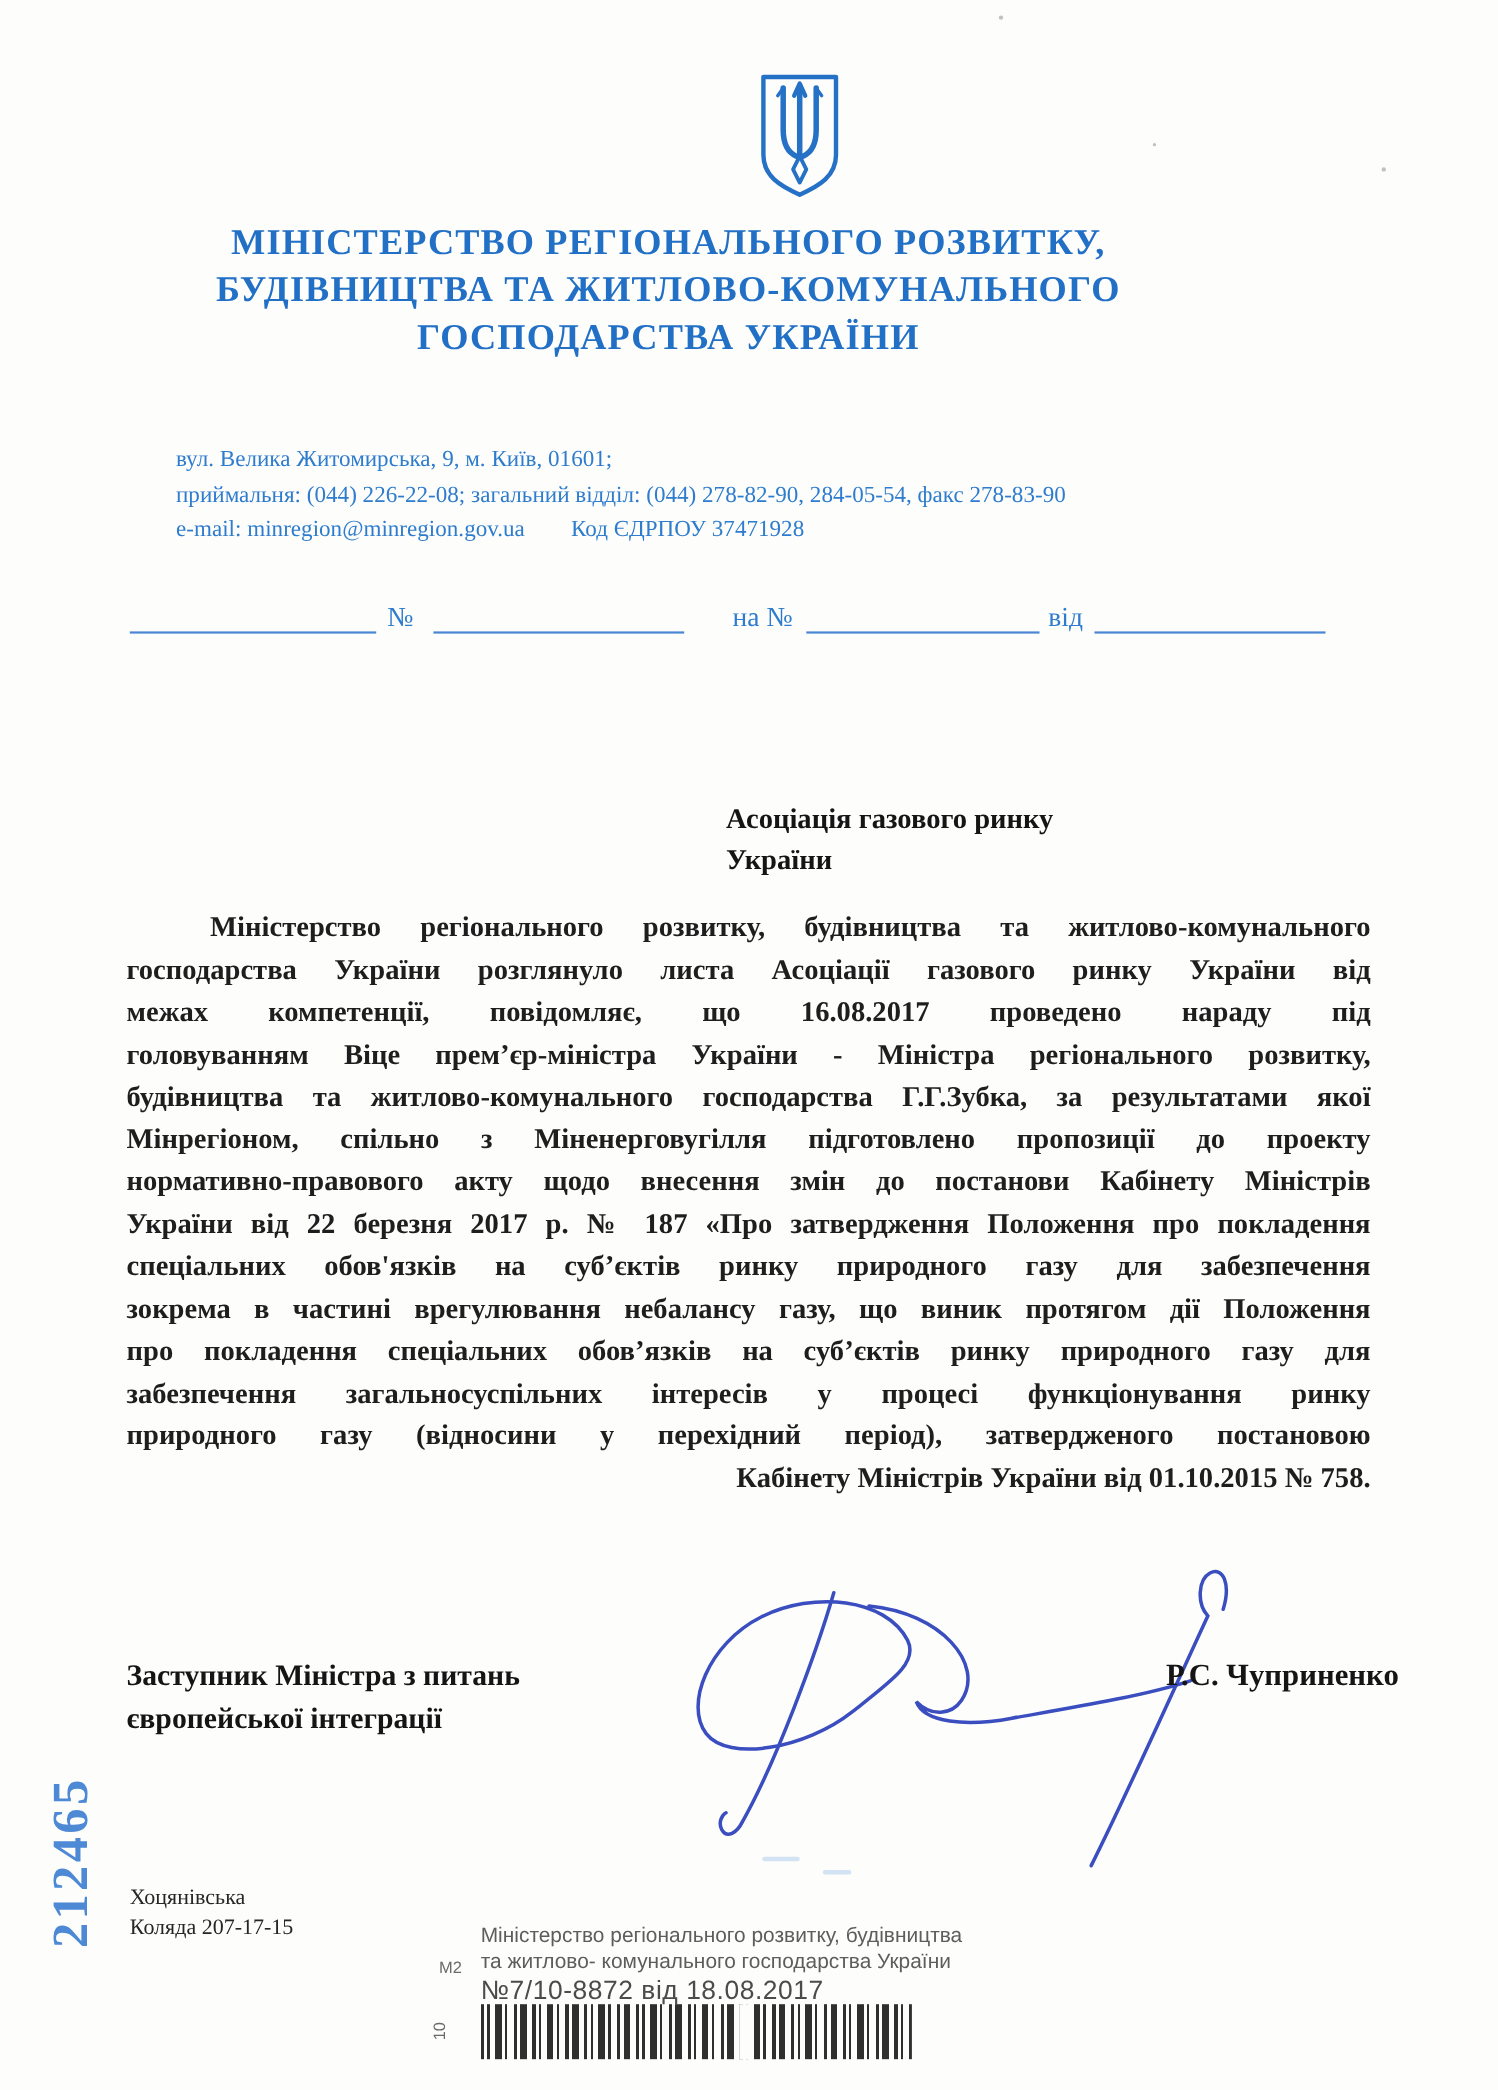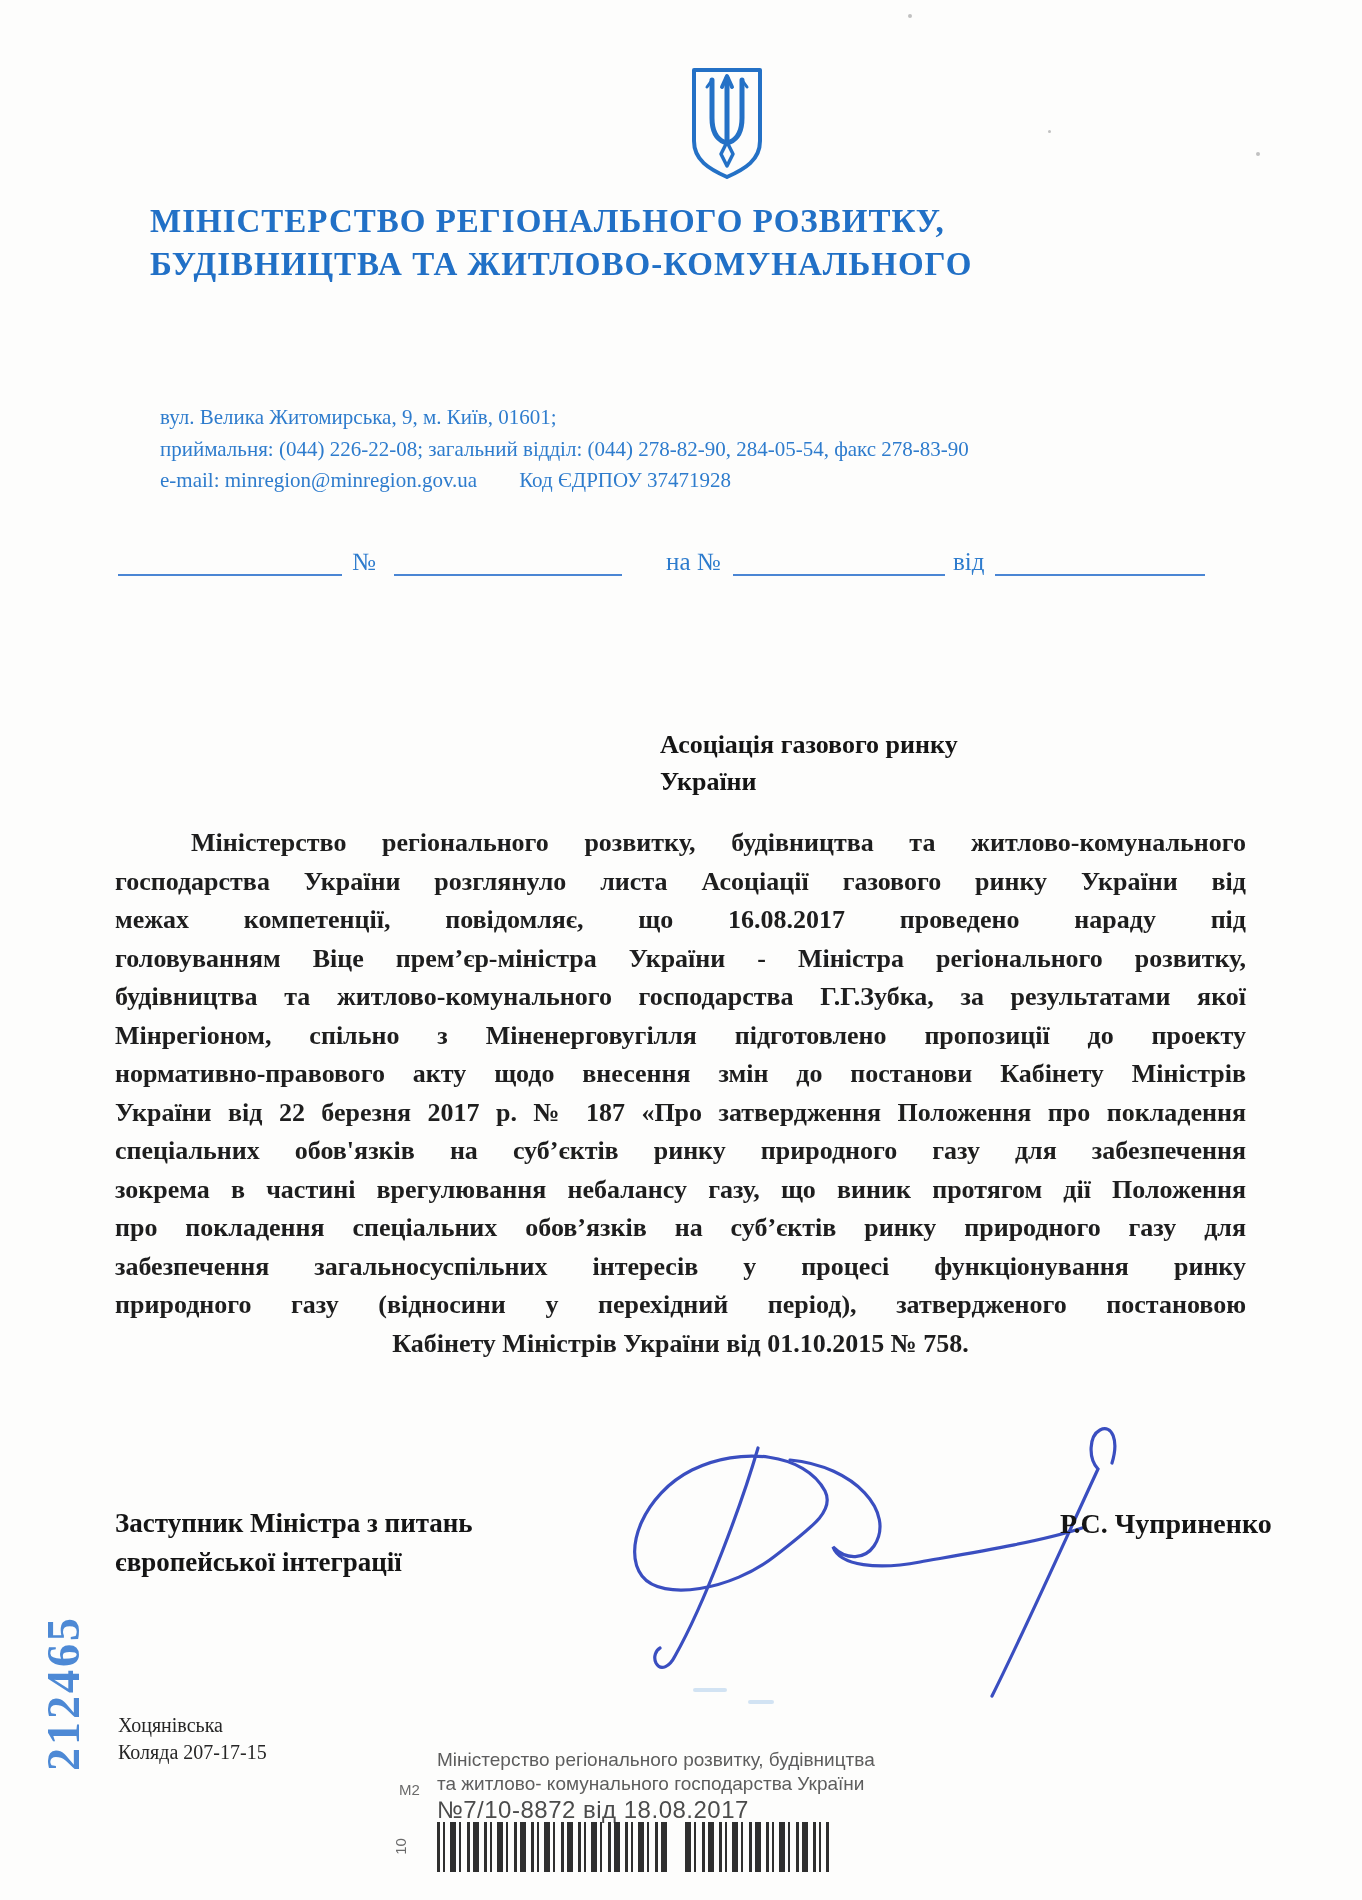--- a/index.html
+++ b/index.html
@@ -4,21 +4,21 @@
 <style>
   html,body { margin:0; padding:0; background:#e8e8e8; }
   .page {
     position:relative; width:1362px; height:1900px; margin:0 auto;
     background:#fdfdfc; overflow:hidden;
     font-family:"Liberation Serif", serif; color:#1e1e1e;
   }
   
   .emblem { position:absolute; left:688px; top:66px; width:78px; height:118px; }
   .ministry {
-    position:absolute; left:150px; top:200px; width:915px; text-align:left;
+    position:absolute; left:150px; top:200px; width:915px; text-align:center;
     color:#2170c6; font-weight:bold; font-size:33px; line-height:43px; letter-spacing:1px;
   }
   .addr {
     position:absolute; left:160px; top:402px; width:960px; 
     color:#2e7ccd; font-size:21px; line-height:31.5px;
   }
   .addr .gap { display:inline-block; width:42px; }
   
   .refrow { position:absolute; left:0; top:546px; width:1362px; height:34px; }
   .reflabel { position:absolute; top:2px; color:#2e7ccd; font-size:25px; }
@@ -26,21 +26,21 @@
   
   .recipient {
     position:absolute; left:660px; top:726px; font-weight:bold;
     font-size:26px; line-height:37px; color:#151515;
   }
   
   .bodytext { position:absolute; left:115px; top:824px; width:1131px; font-size:26px;font-weight:bold; }
   .bline { line-height:38.5px; white-space:normal; }
   .jl { text-align:justify; text-align-last:justify; }
   .indent { text-indent:76px; }
-  .lastline { text-align:center; }
+  .lastline { text-align:right; }
   
   .position {
     position:absolute; left:115px; top:1504px; font-weight:bold;
     font-size:27px; line-height:39px; color:#151515;
   }
   .signame {
     position:absolute; left:1060px; top:1508px; font-weight:bold;
     font-size:28px; color:#151515;
   }
   .sigscribble { position:absolute; left:620px; top:1408px; width:500px; height:300px; }
@@ -93,20 +93,21 @@
       <path d="M24,14 V52 C24,66 29,73 36,76" stroke-width="5"></path>
       <path d="M54,14 V52 C54,66 49,73 42,76" stroke-width="5"></path>
       <path d="M24,14 L19,21 M54,14 L59,21" stroke-width="3"></path>
       <path d="M39,76 L33,88 L39,100 L45,88 Z" stroke-width="3.5"></path>
     </g>
   </svg>
 
   <div class="ministry">
     <div>МІНІСТЕРСТВО РЕГІОНАЛЬНОГО РОЗВИТКУ,</div>
     <div>БУДІВНИЦТВА ТА ЖИТЛОВО-КОМУНАЛЬНОГО</div>
+    <div>ГОСПОДАРСТВА УКРАЇНИ</div>
   </div>
 
   <div class="addr">
     <div>вул. Велика Житомирська, 9,  м. Київ,  01601;</div>
     <div>приймальня: (044) 226-22-08; загальний відділ: (044) 278-82-90, 284-05-54, факс 278-83-90</div>
     <div>
       <span>e-mail: minregion@minregion.gov.ua</span><span class="gap"></span><span>Код ЄДРПОУ  37471928</span>
     </div>
   </div>
 

